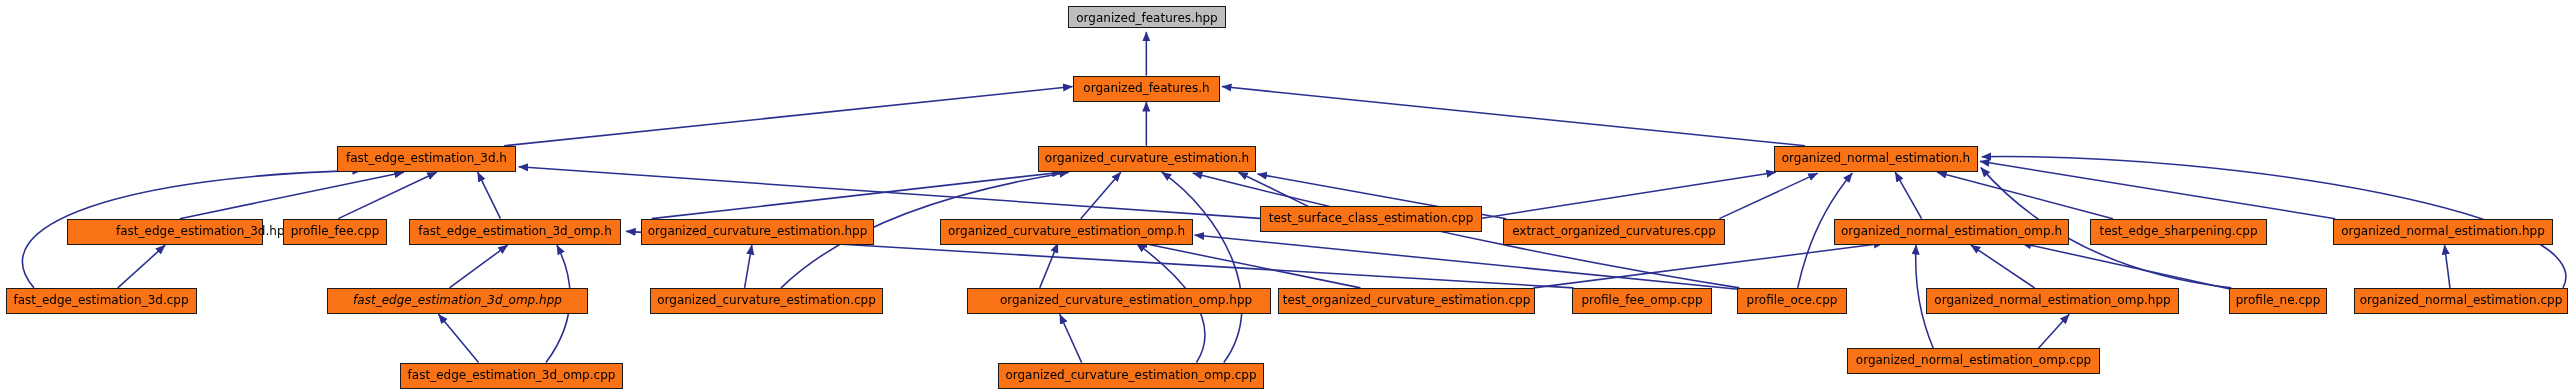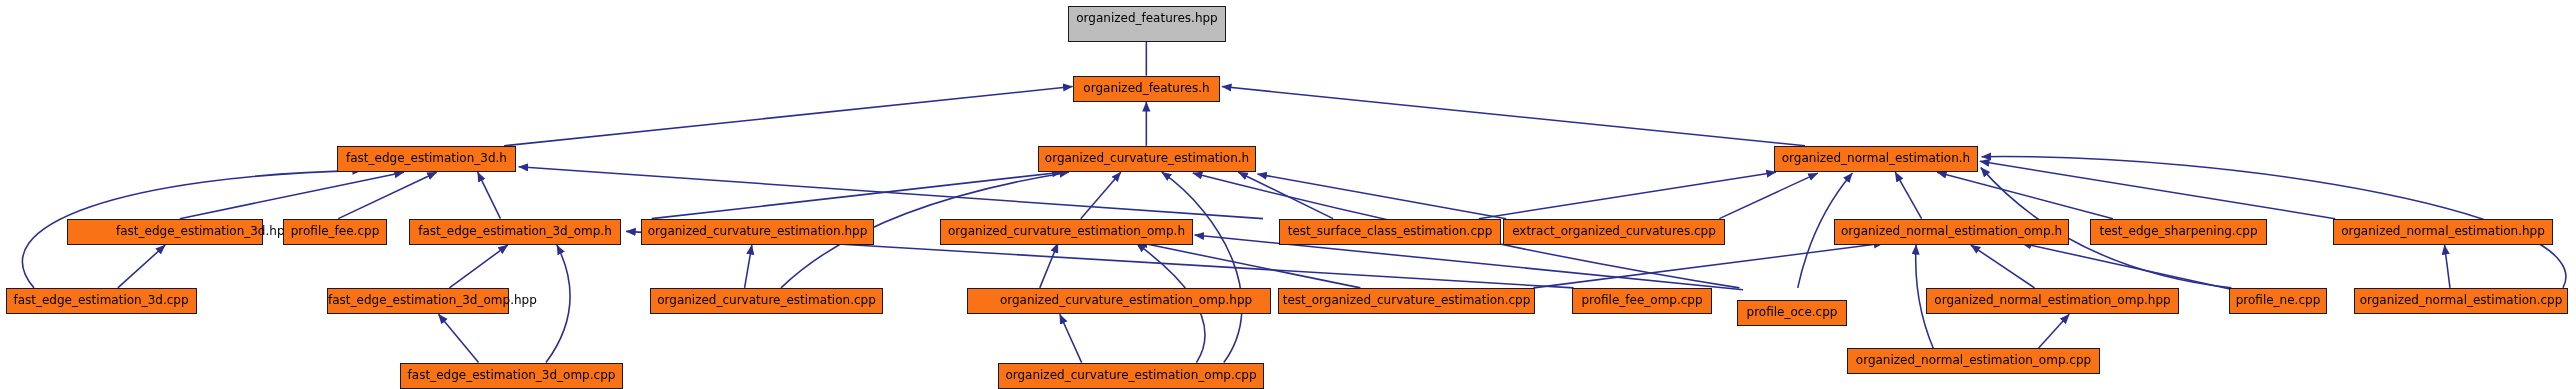--- a/index.html
+++ b/index.html
@@ -76,42 +76,42 @@
         <path d="M1886,240 L1994,190" class="edge" marker-end="url(#arrowhead)"></path>
         <path d="M2688,316 L2682,269" class="edge" marker-end="url(#arrowhead)"></path>
         <path d="M2232,316 L2162,269" class="edge" marker-end="url(#arrowhead)"></path>
         <path d="M2128,398 Q2098,338 2102,269" class="edge" marker-end="url(#arrowhead)"></path>
         <path d="M2450,318 L2218,267" class="edge" marker-end="url(#arrowhead)"></path>
         <path d="M1682,316 L2066,267" class="edge" marker-end="url(#arrowhead)"></path>
         <path d="M2222,398 L2270,345" class="edge" marker-end="url(#arrowhead)"></path>
       </g>
   </svg>
   <div id="nodes">
-      <div class="node root" style="left: 1068px; top: 5.5px; width: 158px; height: 36px;">organized_features.hpp</div>
+      <div class="node root" style="left: 1068px; top: 5.5px; width: 158px; height: 22px;">organized_features.hpp</div>
       <div class="node" style="left: 1073px; top: 76px; width: 147px; height: 25.5px;">organized_features.h</div>
       <div class="node" style="left: 337px; top: 146px; width: 179px; height: 25.5px;">fast_edge_estimation_3d.h</div>
       <div class="node" style="left: 1038px; top: 146px; width: 218px; height: 25.5px;">organized_curvature_estimation.h</div>
       <div class="node" style="left: 1774px; top: 146px; width: 204px; height: 25.5px;">organized_normal_estimation.h</div>
       <div class="node" style="left: 67px; top: 219px; width: 196px; height: 25.5px; padding-left: 48px;">fast_edge_estimation_3d.hpp</div>
       <div class="node" style="left: 283px; top: 219px; width: 104px; height: 25.5px;">profile_fee.cpp</div>
       <div class="node" style="left: 409px; top: 219px; width: 212px; height: 25.5px;">fast_edge_estimation_3d_omp.h</div>
       <div class="node" style="left: 641px; top: 219px; width: 233px; height: 25.5px;">organized_curvature_estimation.hpp</div>
       <div class="node" style="left: 940px; top: 219px; width: 253px; height: 25.5px;">organized_curvature_estimation_omp.h</div>
-      <div class="node" style="left: 1260px; top: 219px; width: 222px; height: 25.5px; margin-left: 19px;">test_surface_class_estimation.cpp</div>
+      <div class="node" style="left: 1260px; top: 206px; width: 222px; height: 25.5px;">test_surface_class_estimation.cpp</div>
       <div class="node" style="left: 1503px; top: 219px; width: 222px; height: 25.5px;">extract_organized_curvatures.cpp</div>
       <div class="node" style="left: 1834px; top: 219px; width: 235px; height: 25.5px;">organized_normal_estimation_omp.h</div>
       <div class="node" style="left: 2090px; top: 219px; width: 177px; height: 25.5px;">test_edge_sharpening.cpp</div>
       <div class="node" style="left: 2333px; top: 219px; width: 220px; height: 25.5px;">organized_normal_estimation.hpp</div>
       <div class="node" style="left: 5.5px; top: 288px; width: 191px; height: 25.5px;">fast_edge_estimation_3d.cpp</div>
-      <div class="node" style="left: 327px; top: 288px; width: 182px; height: 25.5px;">fast_edge_estimation_3d_omp.hpp</div>
+      <div class="node" style="left: 327px; top: 288px; width: 261px; height: 25.5px; font-style: italic;">fast_edge_estimation_3d_omp.hpp</div>
       <div class="node" style="left: 650px; top: 288px; width: 233px; height: 25.5px;">organized_curvature_estimation.cpp</div>
       <div class="node" style="left: 967px; top: 288px; width: 304px; height: 25.5px; padding-left: 14px;">organized_curvature_estimation_omp.hpp</div>
       <div class="node" style="left: 1278px; top: 288px; width: 257px; height: 25.5px;">test_organized_curvature_estimation.cpp</div>
       <div class="node" style="left: 1572px; top: 288px; width: 140px; height: 25.5px;">profile_fee_omp.cpp</div>
-      <div class="node" style="left: 1737px; top: 300px; width: 110px; height: 25.5px;">profile_oce.cpp</div>
+      <div class="node" style="left: 1737px; top: 288px; width: 110px; height: 25.5px;">profile_oce.cpp</div>
       <div class="node" style="left: 1926px; top: 288px; width: 253px; height: 25.5px;">organized_normal_estimation_omp.hpp</div>
       <div class="node" style="left: 2229px; top: 288px; width: 98px; height: 25.5px;">profile_ne.cpp</div>
       <div class="node" style="left: 2354px; top: 288px; width: 214px; height: 25.5px;">organized_normal_estimation.cpp</div>
       <div class="node" style="left: 400px; top: 363px; width: 223px; height: 25.5px;">fast_edge_estimation_3d_omp.cpp</div>
       <div class="node" style="left: 998px; top: 363px; width: 266px; height: 25.5px;">organized_curvature_estimation_omp.cpp</div>
       <div class="node" style="left: 1847px; top: 348px; width: 253px; height: 25.5px;">organized_normal_estimation_omp.cpp</div>
     </div>
 </div>
 
 

